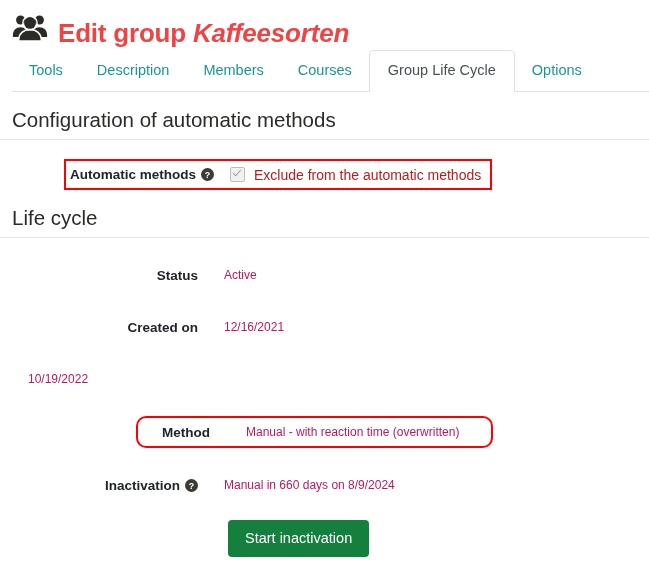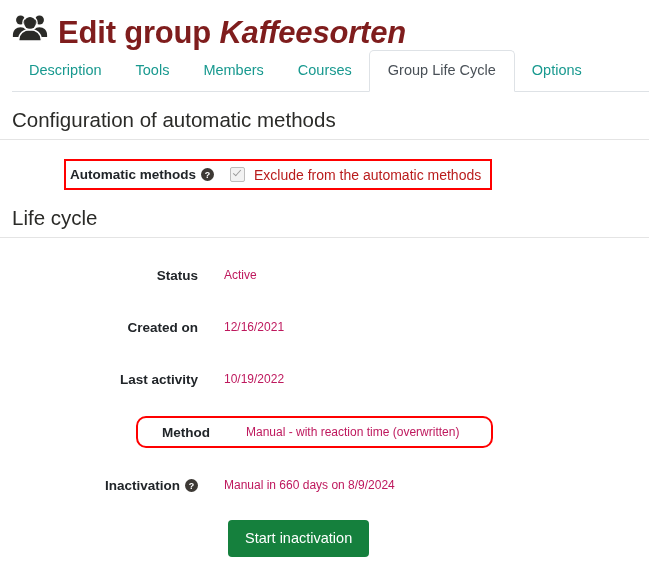--- a/index.html
+++ b/index.html
@@ -30,24 +30,24 @@
     height: 44px;
     box-sizing: border-box;
   }
   .group-icon {
     width: 36px;
     height: 28px;
     flex: 0 0 auto;
     display: block;
   }
   .page-title {
-    font-size: 31px;
+    font-size: 26px;
     line-height: 32px;
     font-weight: 700;
-    color: #7f1d1d;
+    color: #ef4444;
     letter-spacing: -0.2px;
     white-space: nowrap;
     margin-top: 11px;
   }
   .page-title em {
     font-style: italic;
   }
 
   
   .tabs {
@@ -259,22 +259,22 @@
       <path d="M7.5 29c0-6.4 5.2-11.2 12.5-11.2S32.5 22.6 32.5 29v1.5h-25z" fill="none" stroke="#ffffff" stroke-width="1.6"></path>
     </svg>
     <div class="page-title">
       <span>Edit group</span>
       <em>Kaffeesorten</em>
     </div>
   </div>
 
   <div class="tabs">
     <div class="tab-list">
+      <div class="tab">Tools</div>
       <div class="tab">Description</div>
-      <div class="tab">Tools</div>
       <div class="tab">Members</div>
       <div class="tab">Courses</div>
       <div class="tab active">Group Life Cycle</div>
       <div class="tab">Options</div>
     </div>
   </div>
 
   <div class="section">
     <h2 class="section-title">Configuration of automatic methods</h2>
   </div>
@@ -307,21 +307,20 @@
       <div class="row-label">Status</div>
       <div class="row-value">Active</div>
     </div>
 
     <div class="form-row form-row-spaced">
       <div class="row-label">Created on</div>
       <div class="row-value">12/16/2021</div>
     </div>
 
     <div class="form-row form-row-spaced">
-      <div class="row-label">Last activity</div>
       <div class="row-value">10/19/2022</div>
     </div>
 
     <div class="form-row-spaced">
       <div class="form-row boxed box-method">
         <div class="row-label">Method</div>
         <div class="row-value">Manual - with reaction time (overwritten)</div>
       </div>
     </div>
 

